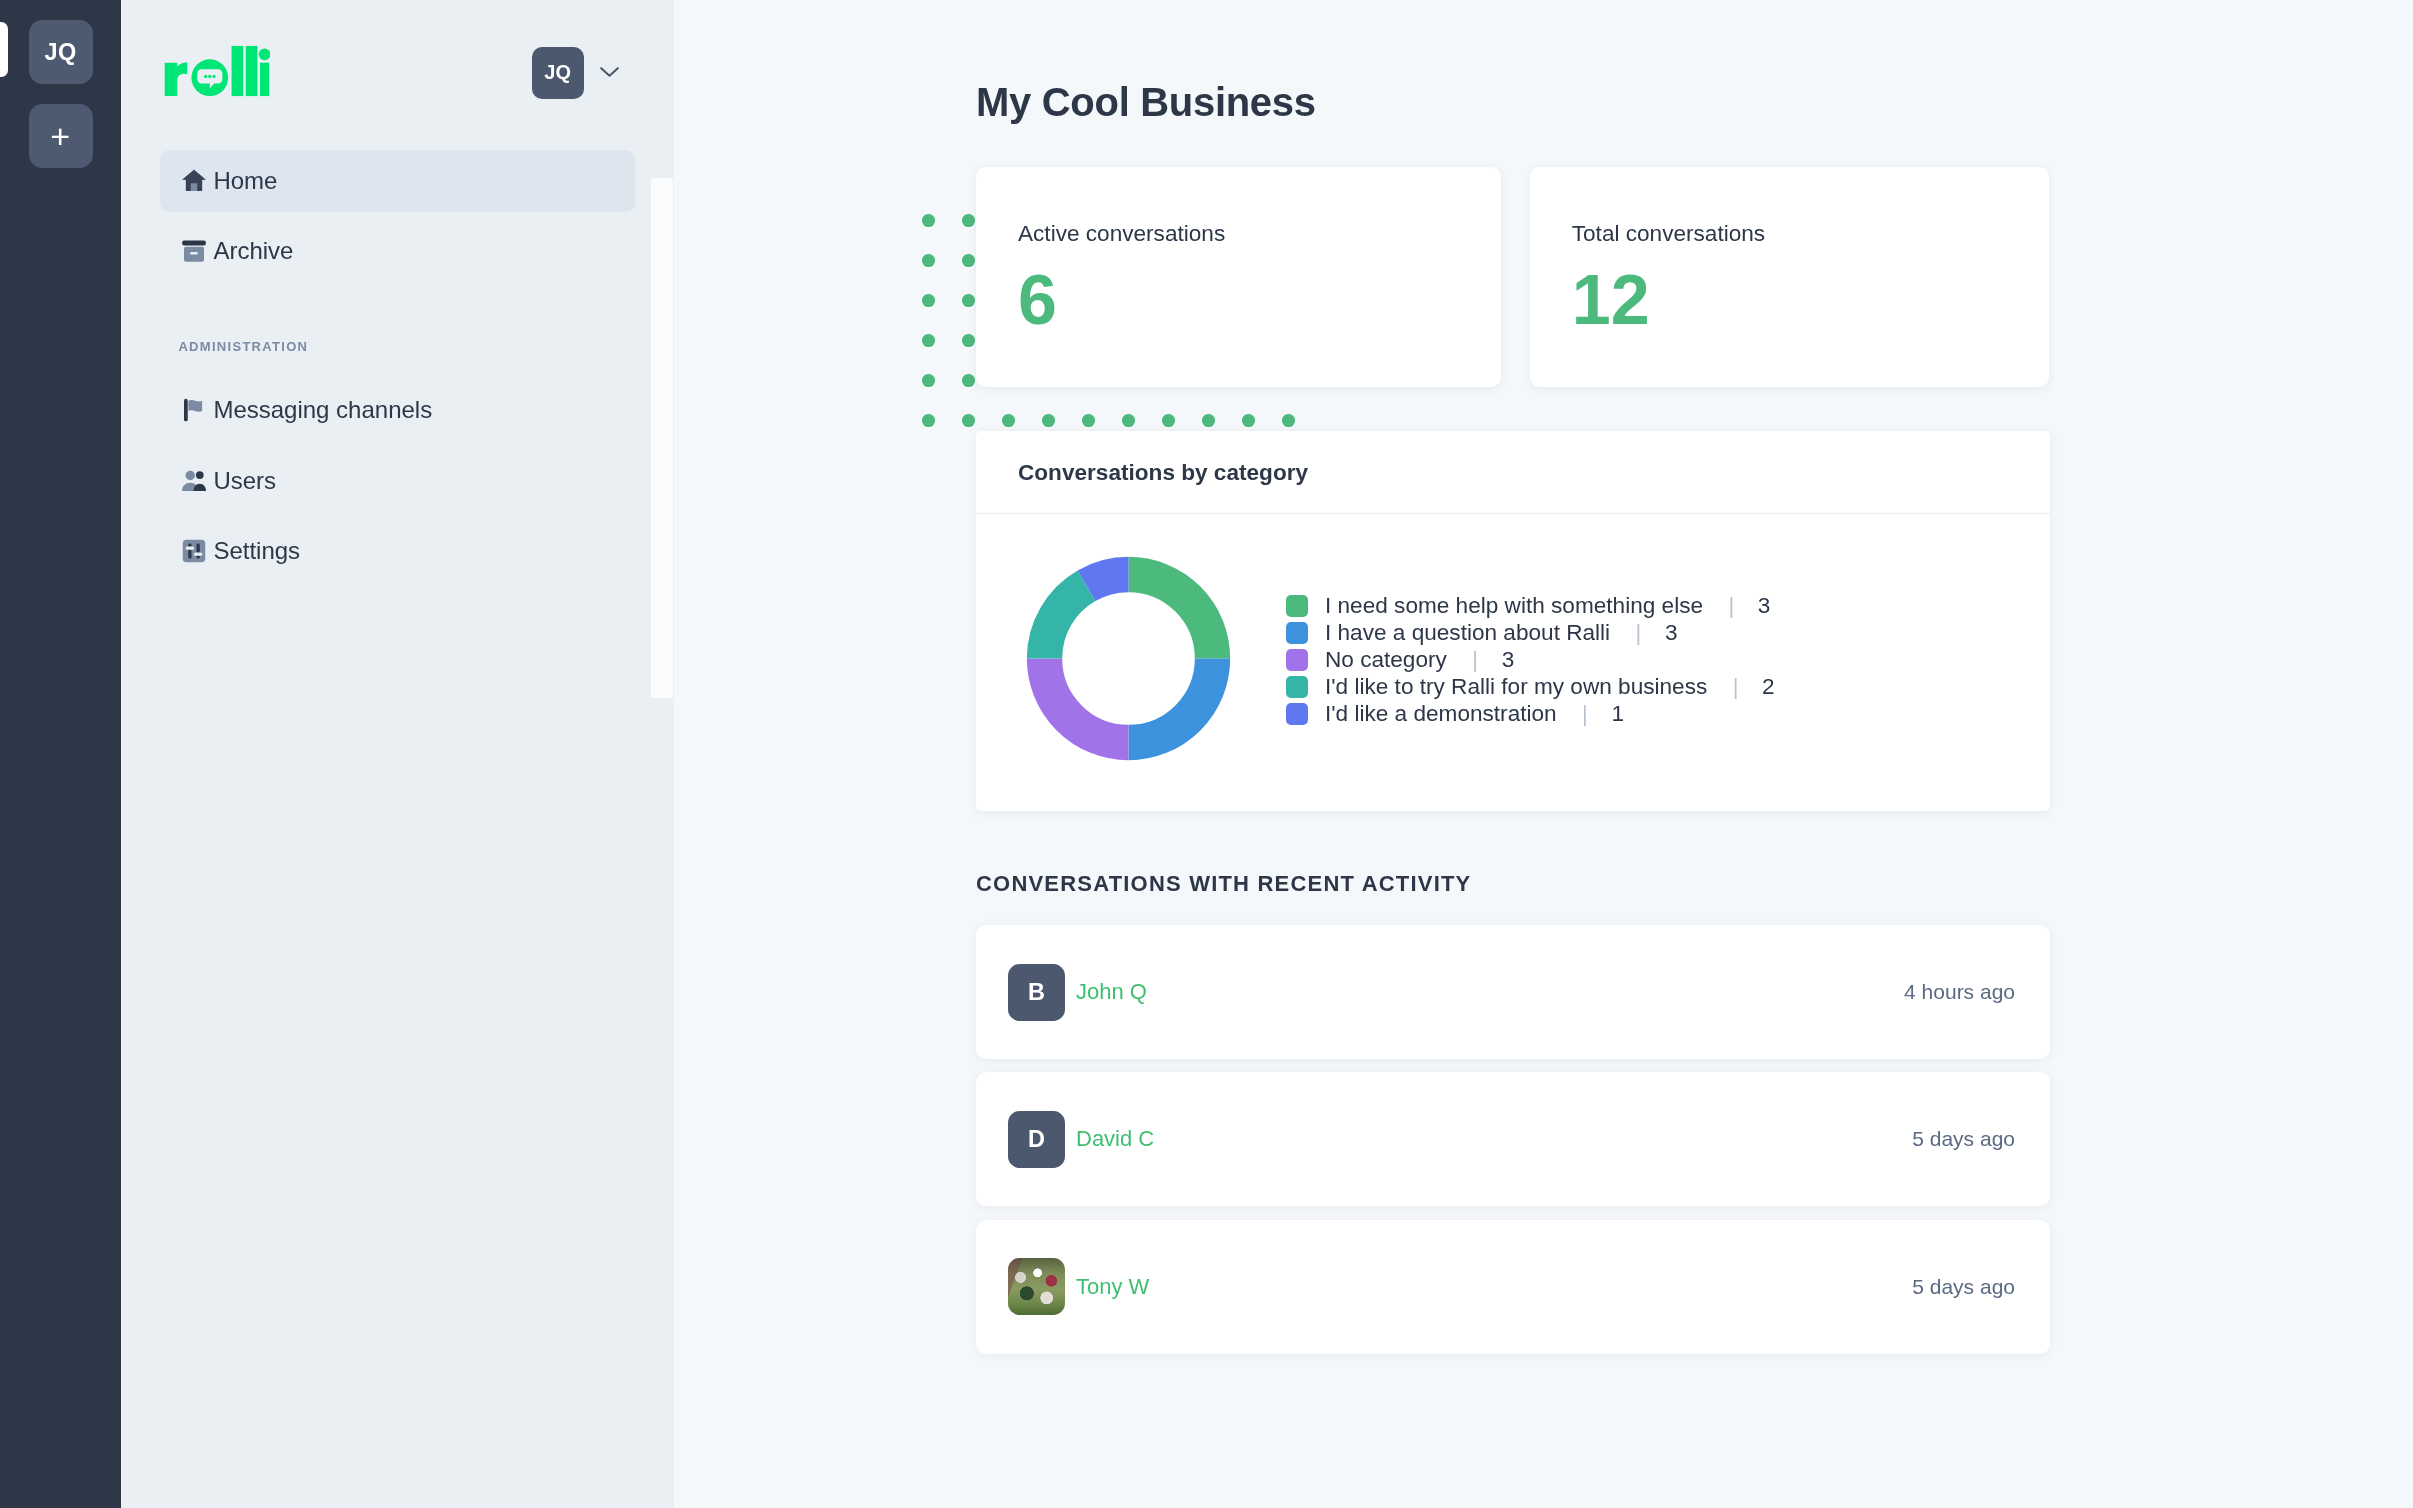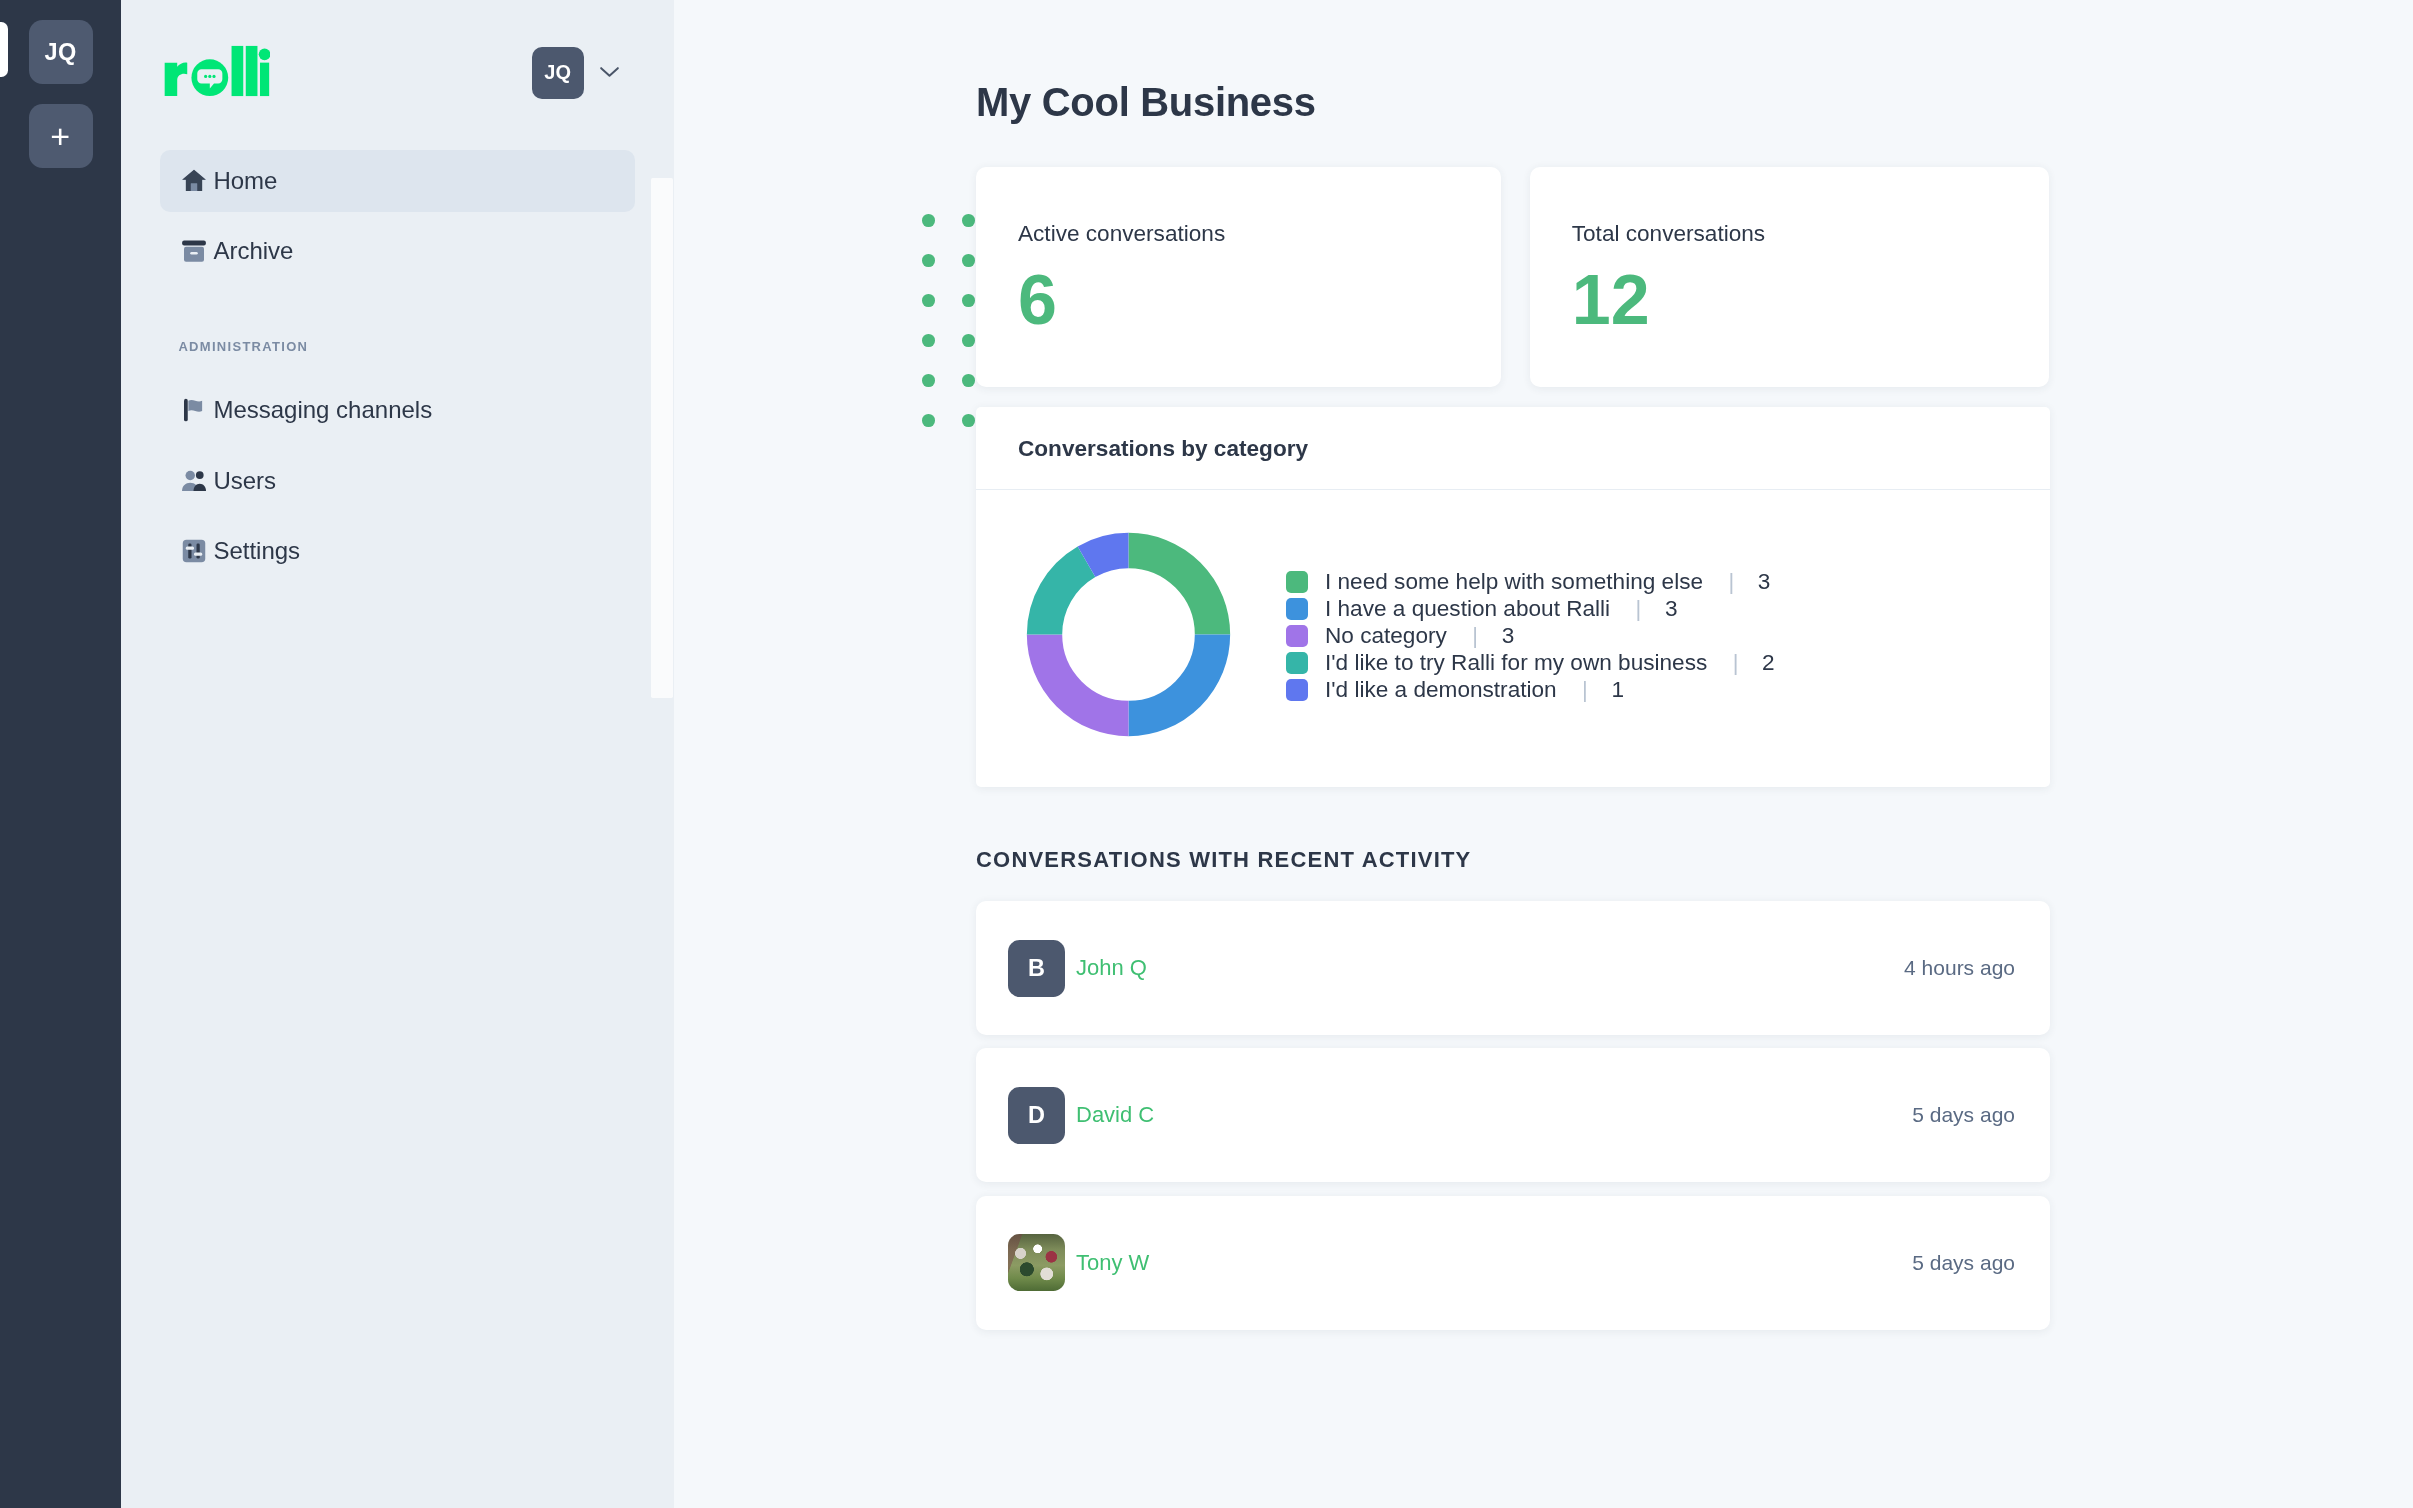--- a/index.html
+++ b/index.html
@@ -231,21 +231,21 @@
   }
   .stat-value {
     font-size: 70px;
     font-weight: 700;
     color: #4cb97d;
     line-height: 1;
   }
 
   
   .cat-card {
-    margin-top: 20px;
+    margin-top: 44px;
     background: #ffffff;
     border-radius: 5px;
     box-shadow: 0 1.7px 8.4px rgba(45,55,72,0.07);
     width: 1074px;
     position: relative;
     z-index: 1;
   }
   .cat-header {
     padding: 28.5px 42px 27px 42px;
     border-bottom: 0.8px solid #e7edf3;

